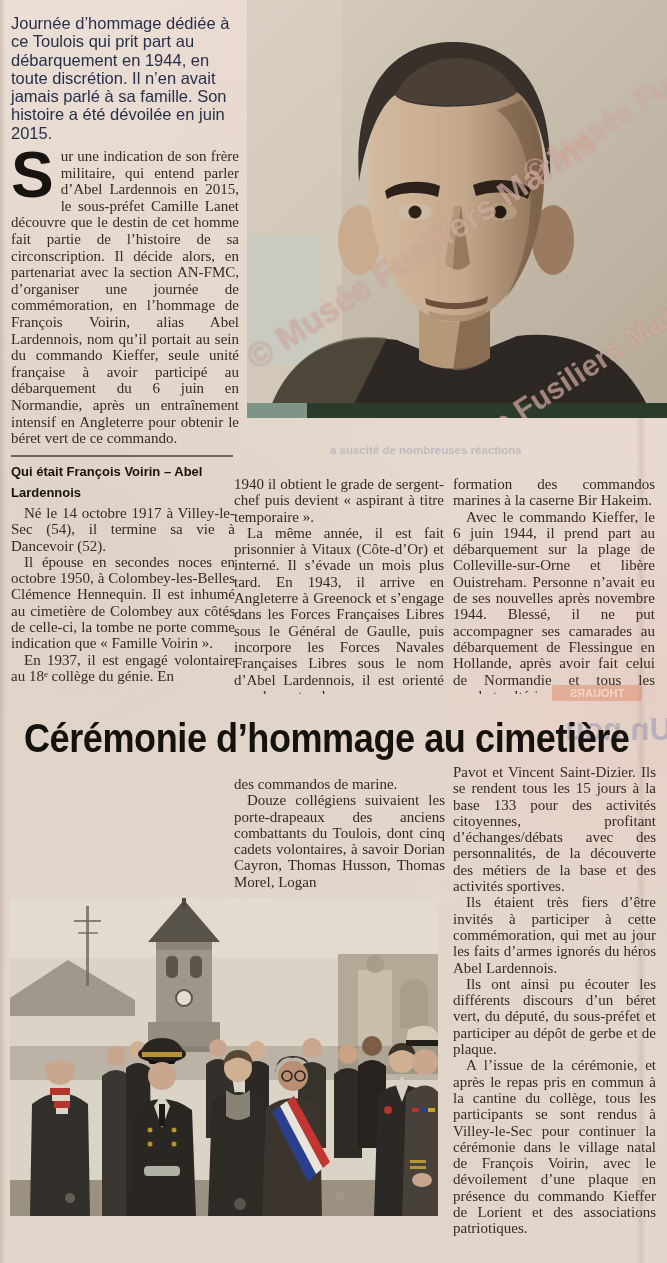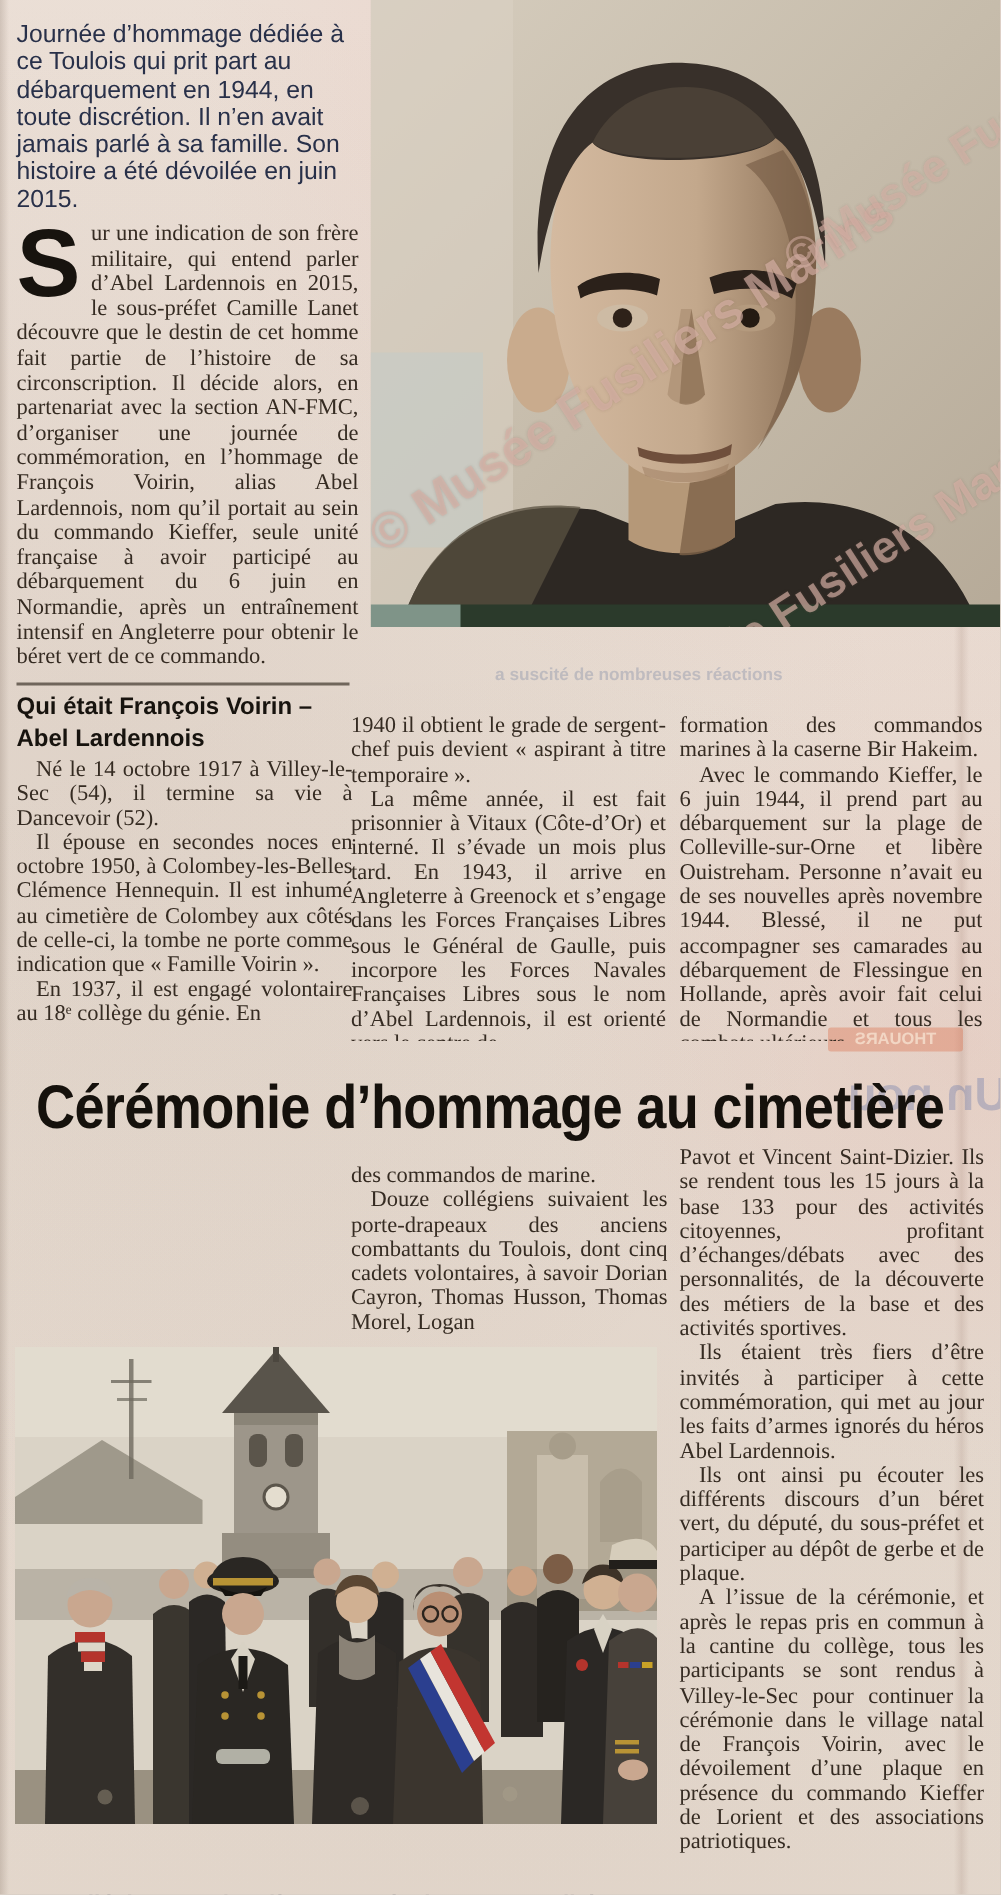--- a/index.html
+++ b/index.html
@@ -31,21 +31,21 @@
     font-size:15px;line-height:16.6px;text-align:justify;
   }
   .dropcap{
     float:left;font-family:"Liberation Sans", sans-serif;font-weight:700;
     font-size:64px;line-height:50px;color:#17130e;margin:2px 7px 0 0;
   }
   .rule{position:absolute;left:11px;top:455px;width:222px;height:2px;background:#4a4036;opacity:0.75;}
   .bio-head{
     position:absolute;left:11px;top:461px;width:226px;
     font-family:"Liberation Sans", sans-serif;font-weight:700;
-    font-size:16px;line-height:21px;color:#17130e;
+    font-size:13px;line-height:21px;color:#17130e;
   }
   .serifcol{font-size:15px;line-height:16.3px;text-align:justify;position:absolute;}
   .serifcol p{margin:0;}
   .serifcol p.ind{text-indent:13px;}
   .bio-c1{left:11px;top:505px;width:224px;height:194px;overflow:hidden;}
   .bio-c2{left:234px;top:476px;width:210px;height:218px;overflow:hidden;}
   .bio-c3{left:453px;top:476px;width:202px;height:218px;overflow:hidden;}
 
   .headline{
     position:absolute;left:8px;top:699px;width:655px;height:58px;

